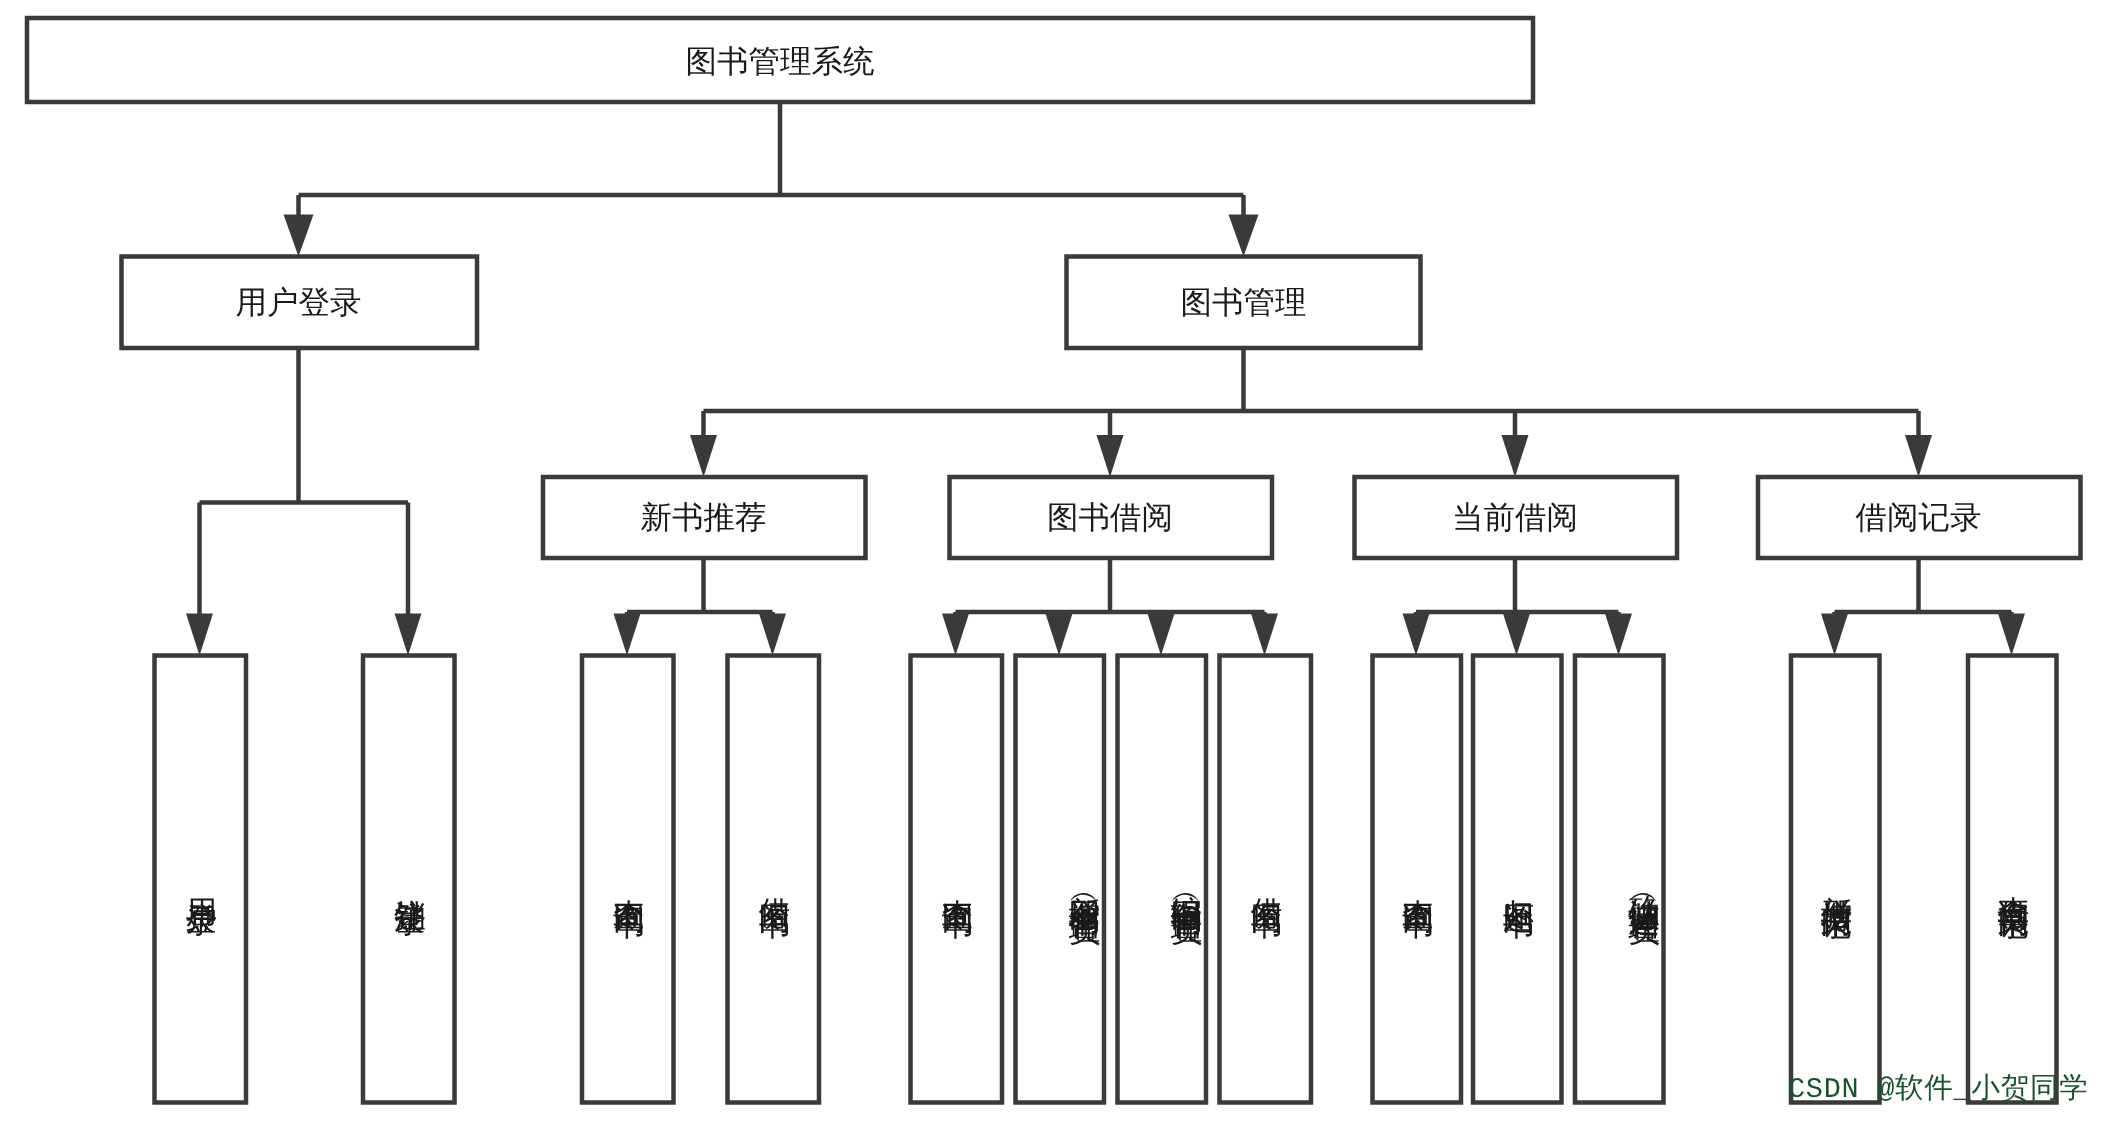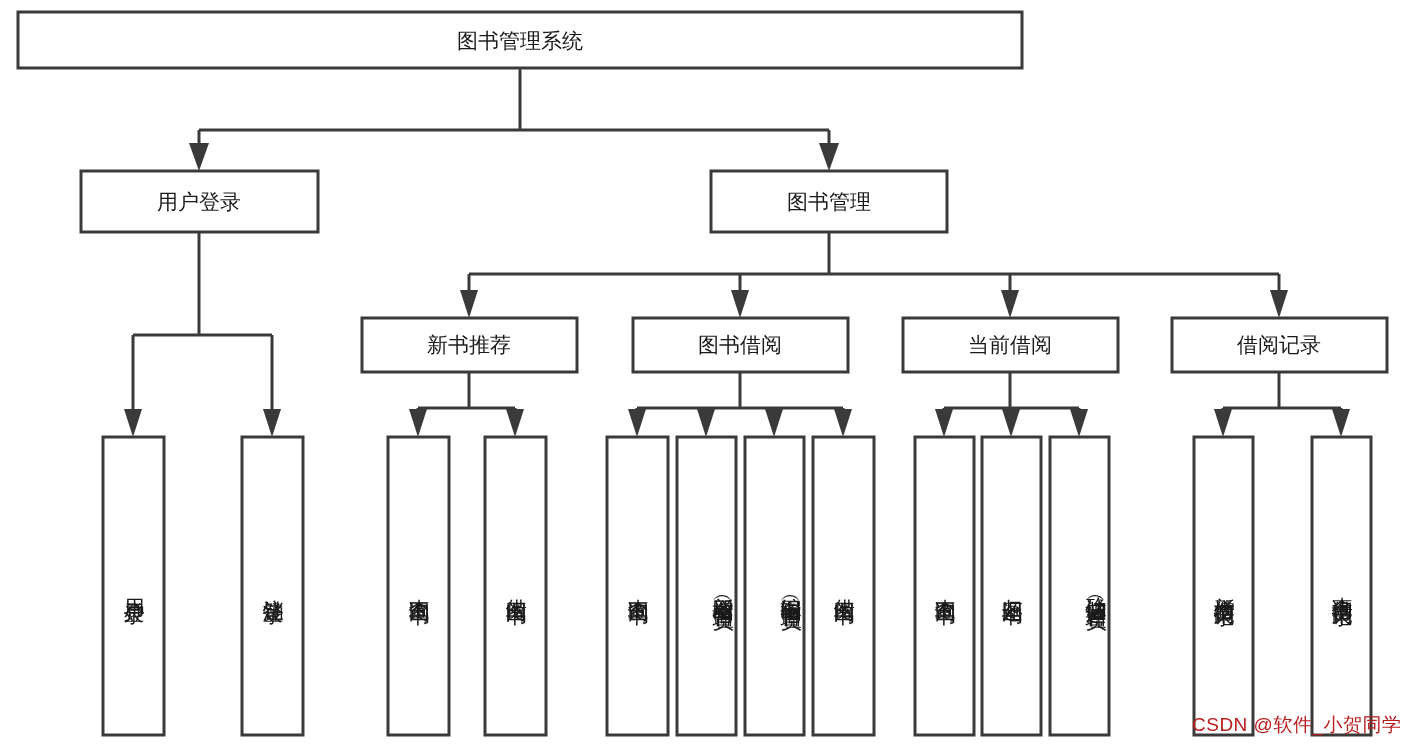--- a/index.html
+++ b/index.html
@@ -60,23 +60,23 @@
     letter-spacing: 2px;
     display: flex;
     align-items: center;
     justify-content: center;
     text-align: center;
     white-space: nowrap;
     pointer-events: none;
   }
   .watermark {
     position: absolute;
-    font-family: Liberation Sans, sans-serif;
+    font-family: Liberation Mono, monospace;
     font-size: 19px;
-    color: #b91c1c;
+    color: #14532d;
     white-space: nowrap;
     letter-spacing: 0.5px;
   }
 </style>
 </head>
 <body>
 
 <div id="diagram-root">
 
   <svg id="diagram-svg" viewBox="0 0 1405 747">

